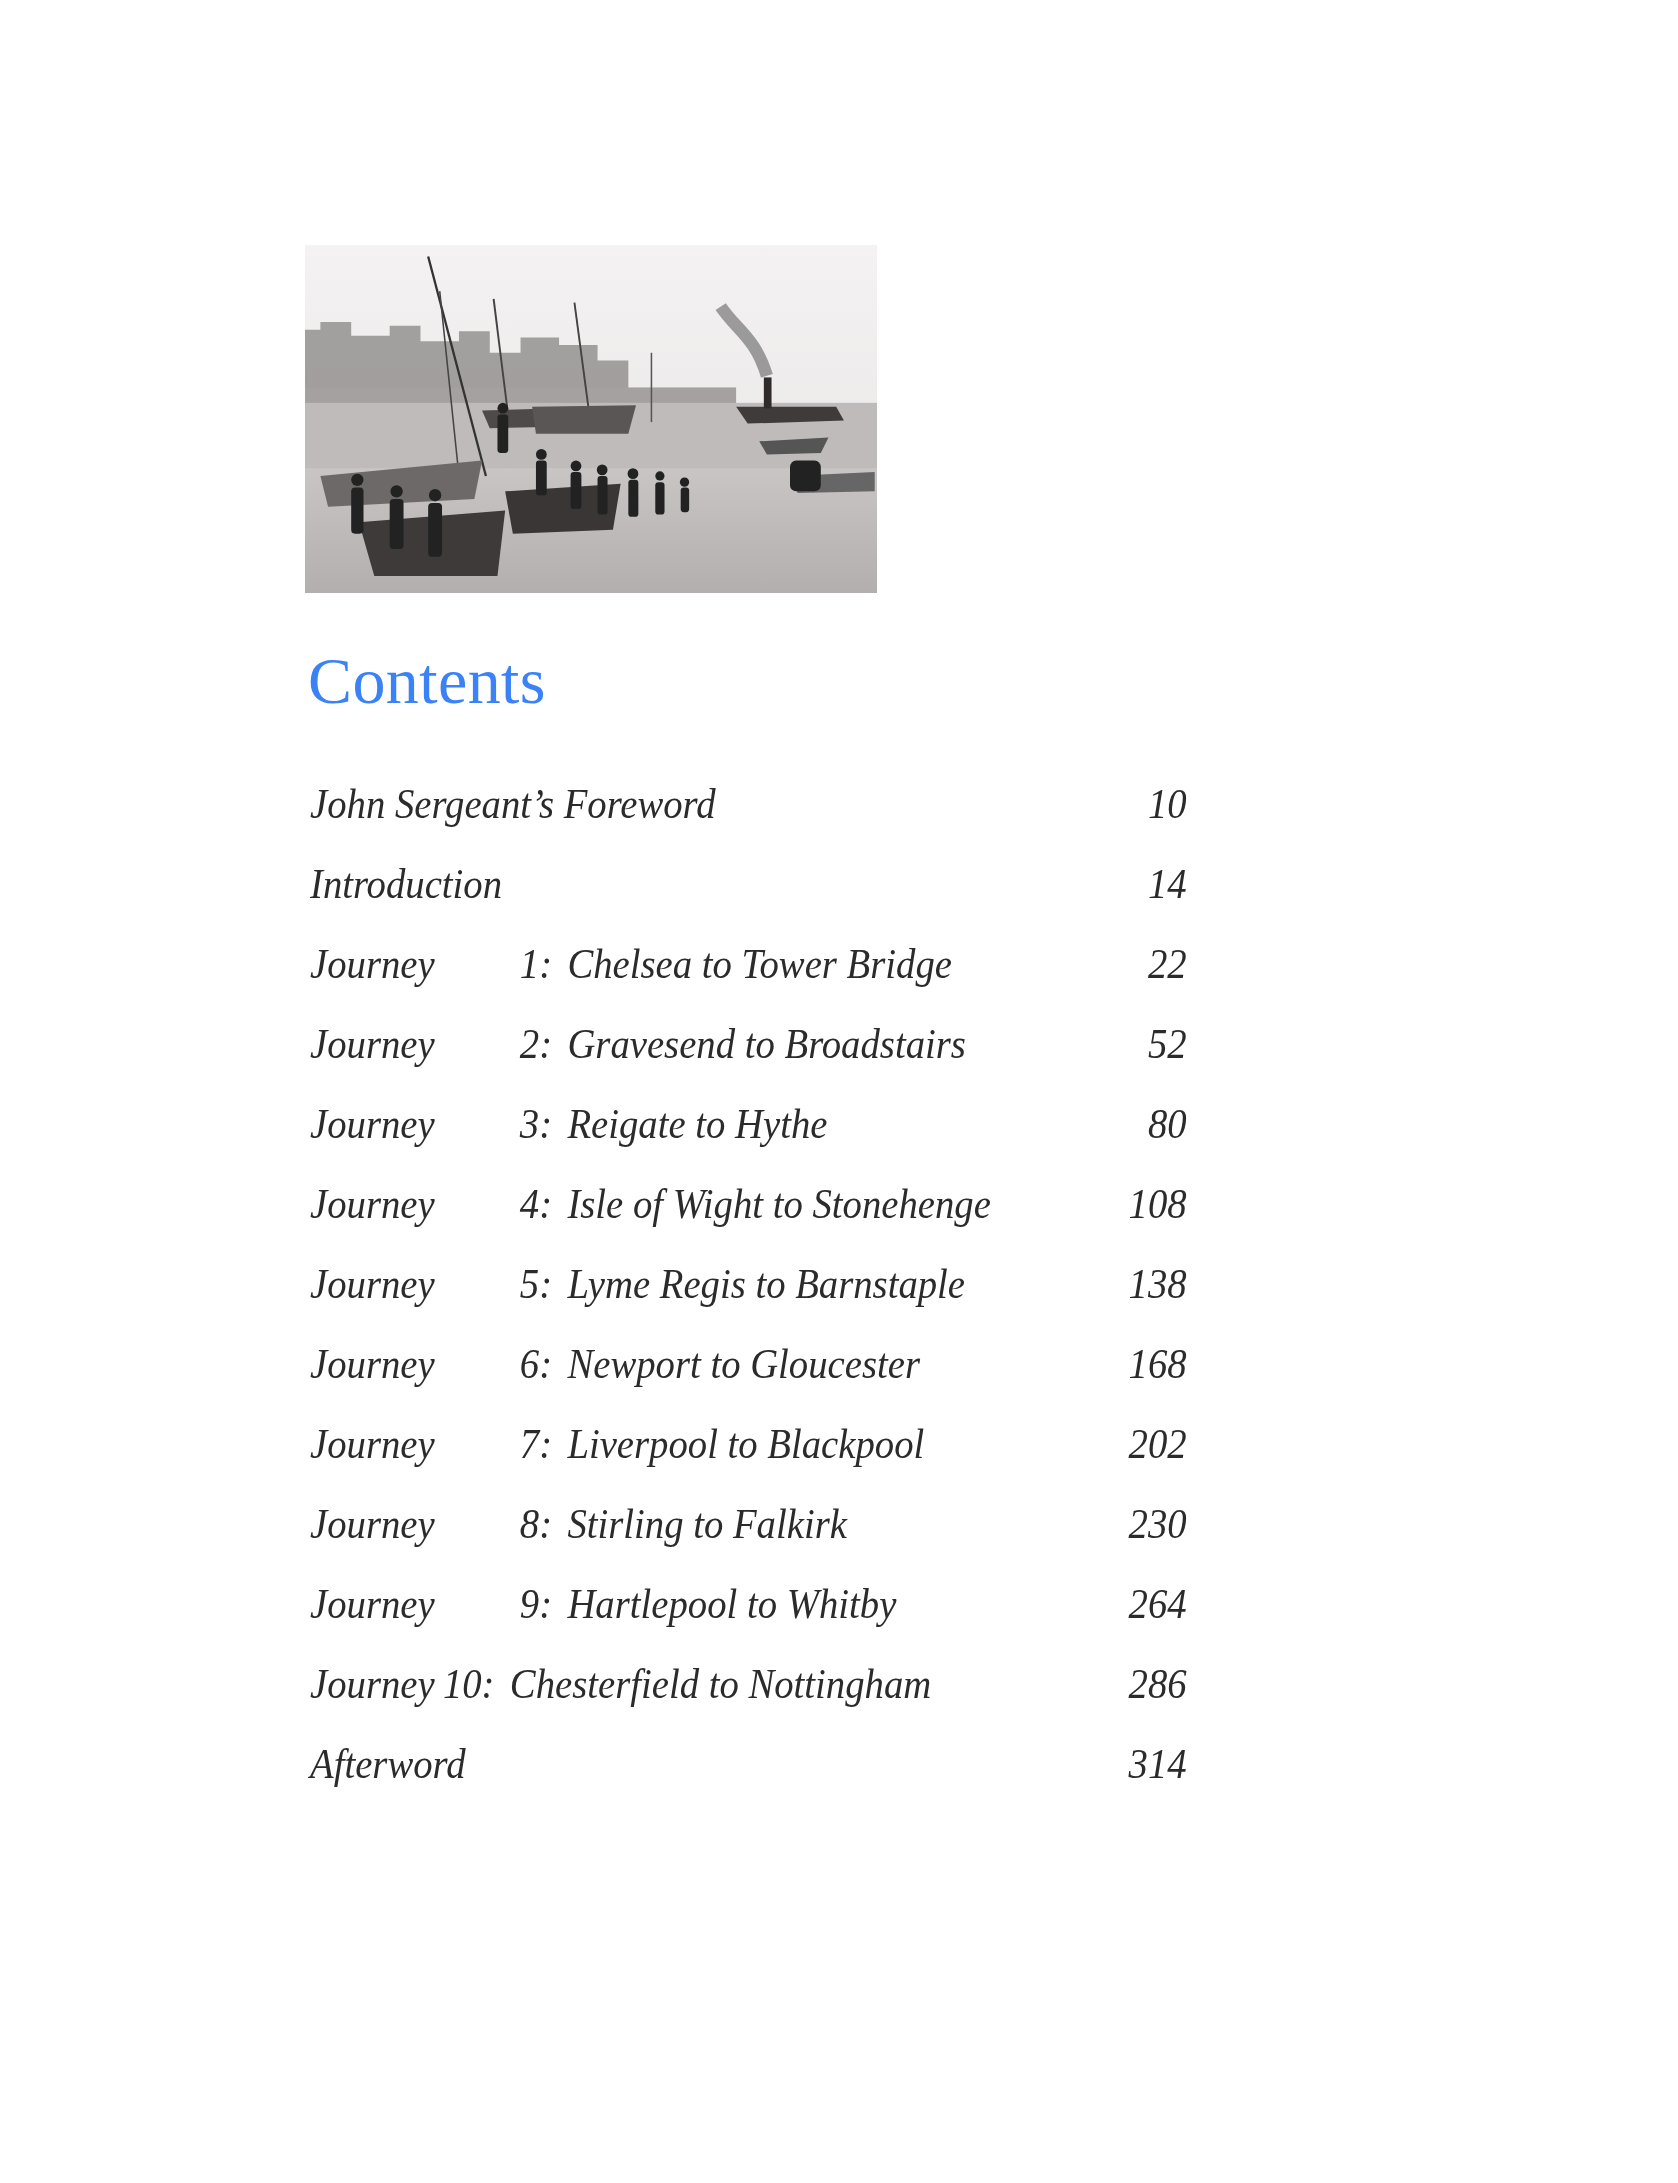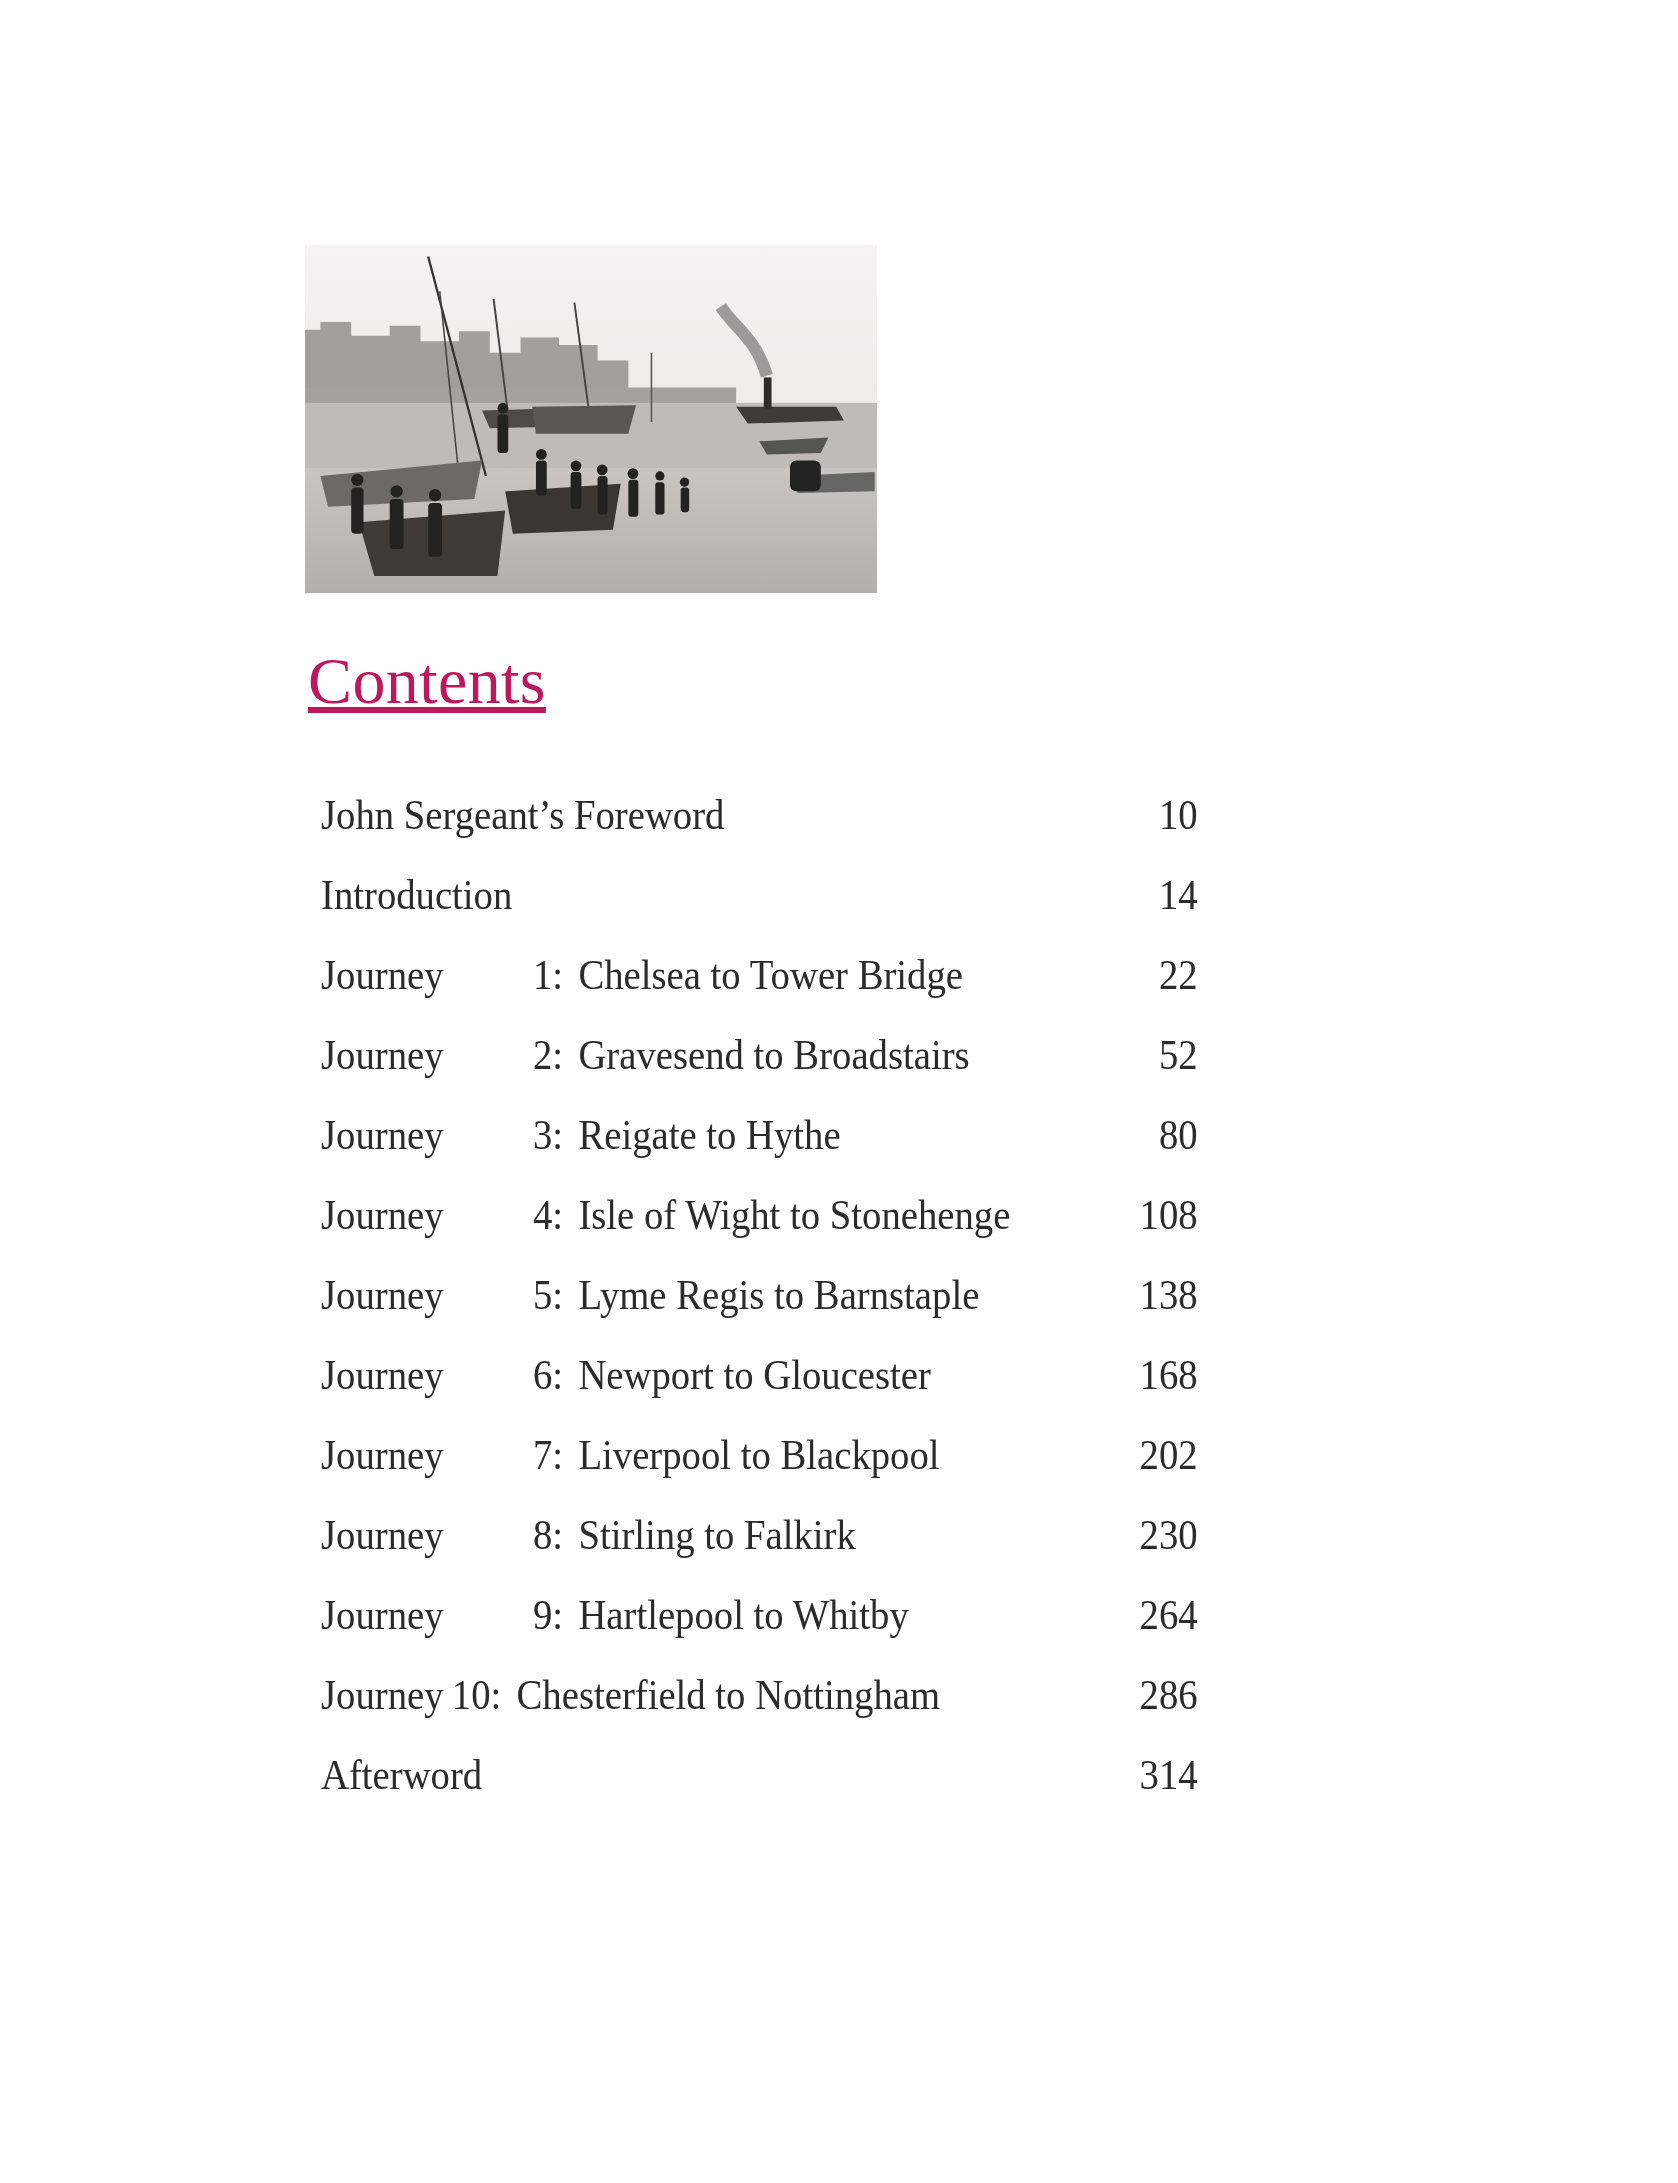--- a/index.html
+++ b/index.html
@@ -34,23 +34,24 @@
       font-weight: normal;
       line-height: 1;
       letter-spacing: 0.4px;
       font-family: "Liberation Serif", "DejaVu Serif", serif;
     }
     .toc {
       position: absolute;
       left: 305px;
       top: 759px;
       width: 877px;
-      margin: 16px;
+      margin: 5px;
       padding: 0;
       list-style: none;
+      font-style: italic;
     }
     .toc-row {
       position: relative;
       height: 80px;
       font-size: 43px;
       line-height: 80px;
       white-space: nowrap;
       transform: scaleX(0.9);
       transform-origin: left center;
       width: 974px;
@@ -137,21 +138,21 @@
       <circle cx="68" cy="305" r="8"></circle>
       <rect x="110" y="330" width="18" height="65" rx="5"></rect>
       <circle cx="119" cy="320" r="8"></circle>
       <rect x="160" y="335" width="18" height="70" rx="5"></rect>
       <circle cx="169" cy="325" r="8"></circle>
       <rect x="630" y="280" width="40" height="40" rx="8"></rect>
     </g>
   </svg>
 </div>
 
-<h1 class="contents-title" style="color:#be185d;text-decoration:underline;">Contents</h1>
+<h1 class="contents-title" style="color:#3b82f6;">Contents</h1>
 
 <ul class="toc">
   <li class="toc-row single">
     <span class="title">John Sergeant’s Foreword</span>
     <span class="page">10</span>
   </li>
   <li class="toc-row single">
     <span class="title">Introduction</span>
     <span class="page">14</span>
   </li>

